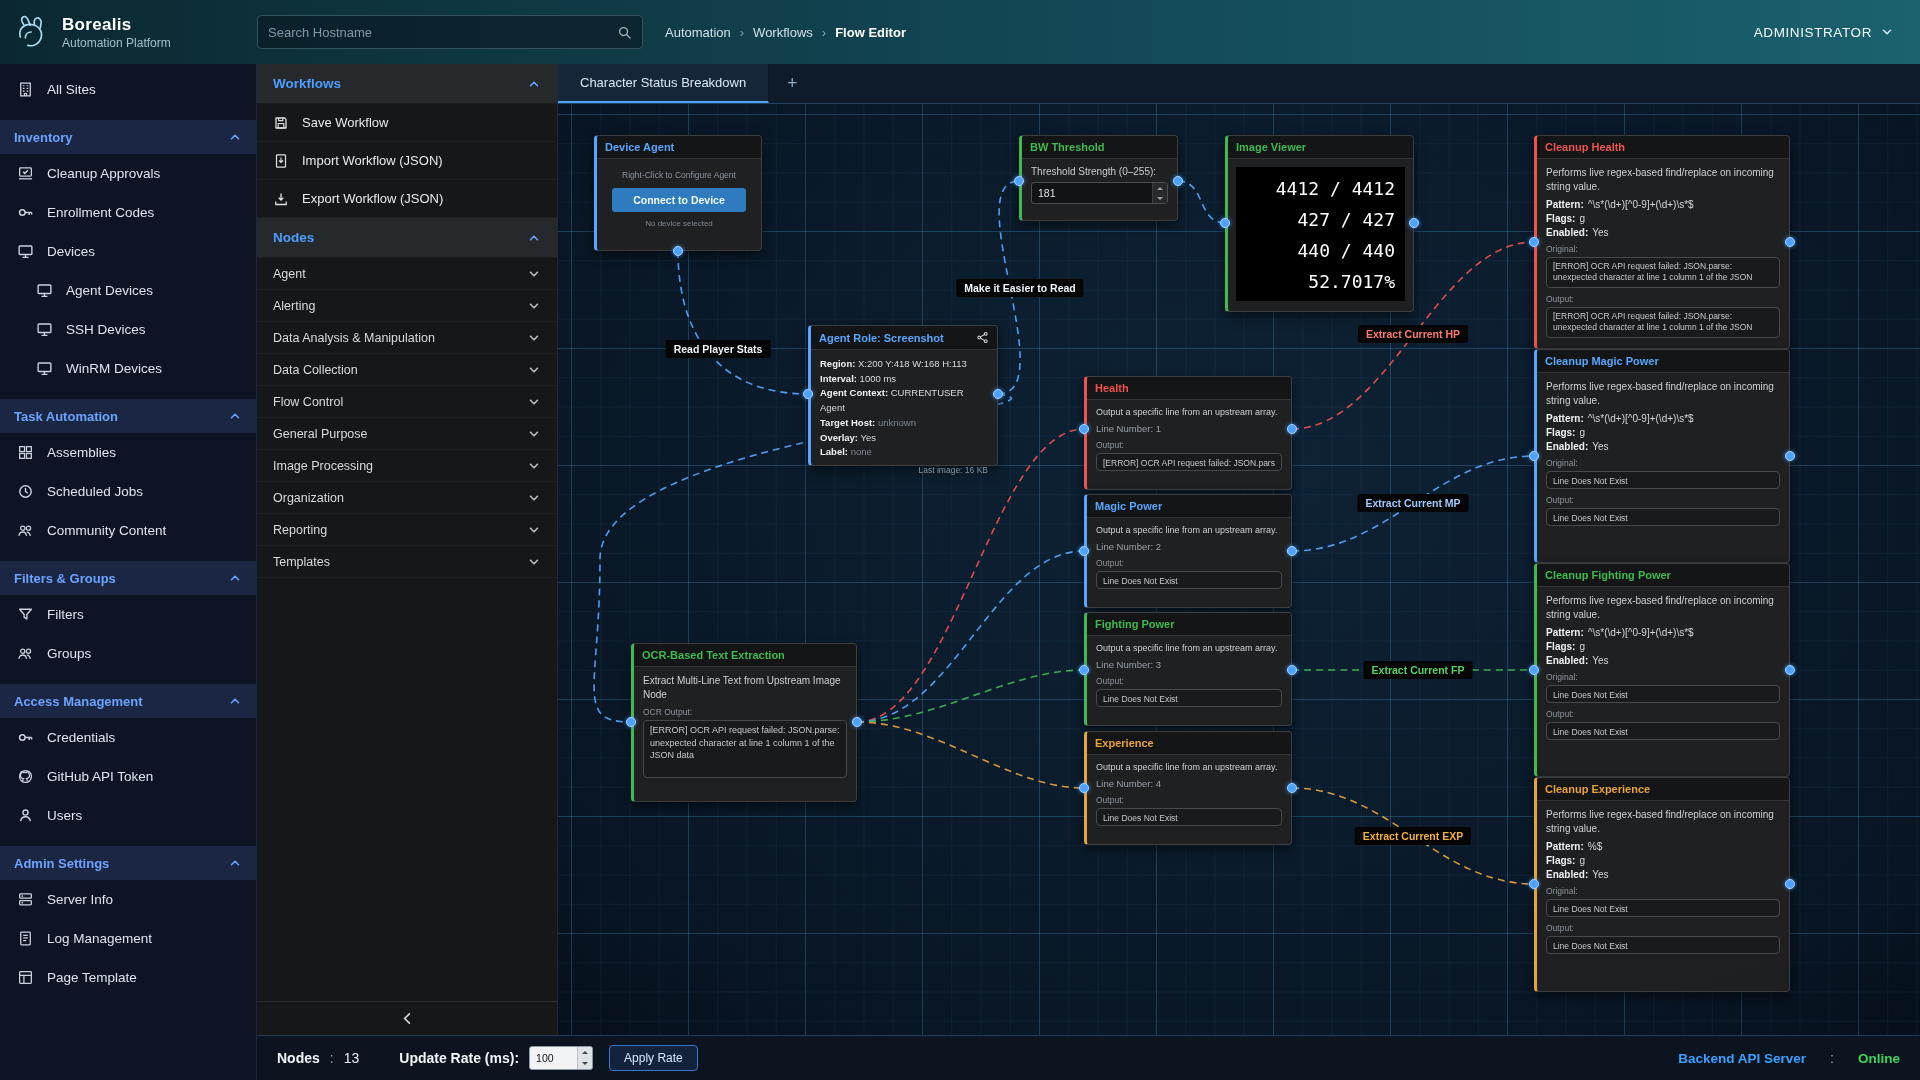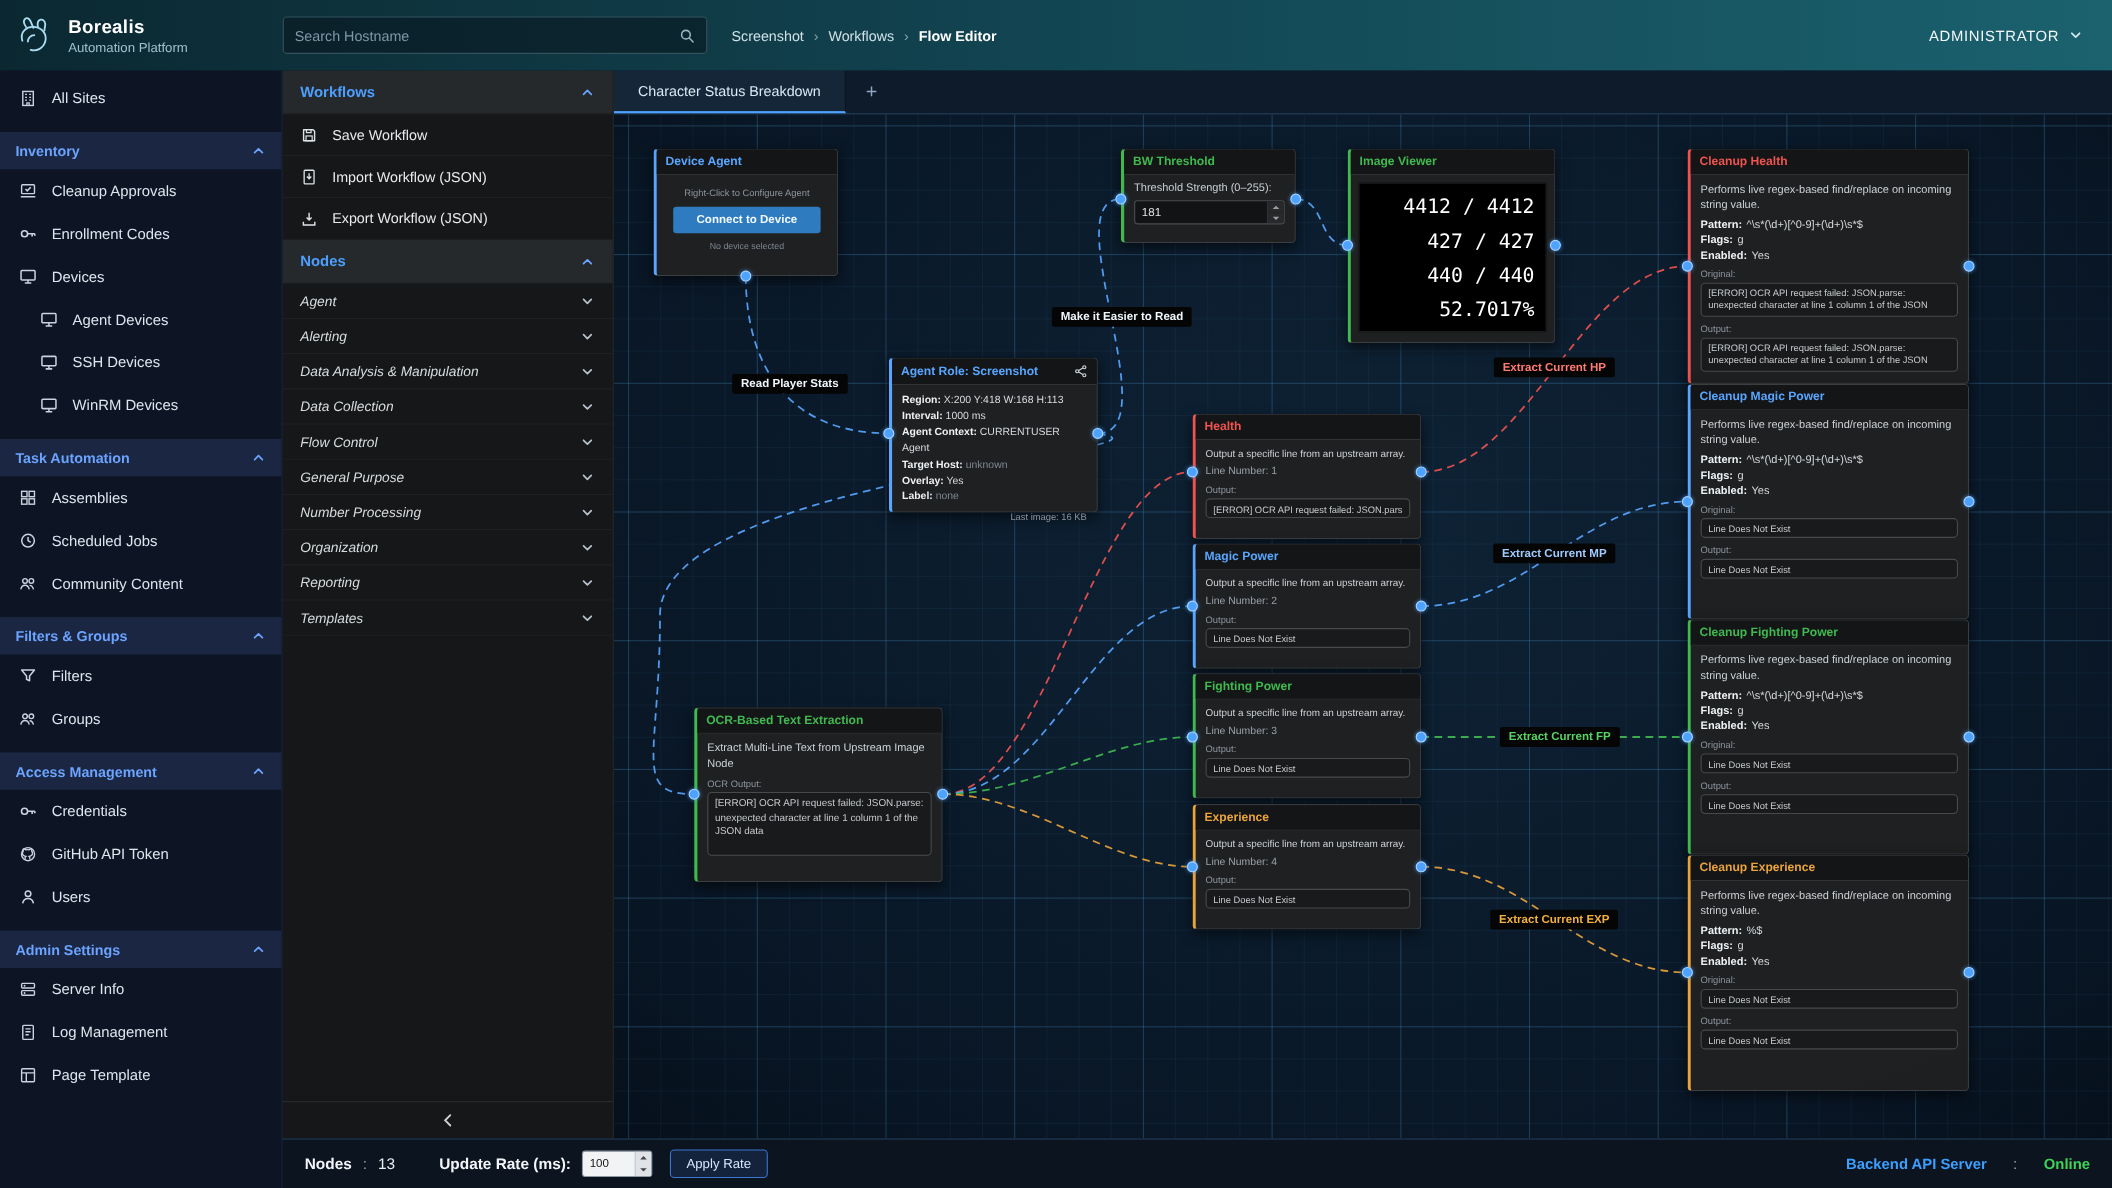--- a/index.html
+++ b/index.html
@@ -42,21 +42,21 @@
 
   
   .wfpanel { position:absolute; left:257px; top:64px; width:301px; bottom:45px; background:#151718;
     border-right:1px solid #25282b; z-index:15; }
   .wf-header { height:40px; background:#26292c; color:#4d9fff; font-weight:bold; font-size:13.5px;
     display:flex; align-items:center; justify-content:space-between; padding:0 16px; border-bottom:1px solid #1b1d1f; }
   .wf-item { height:38px; display:flex; align-items:center; gap:13px; padding:0 16px; font-size:13px;
     color:#e8eaec; border-bottom:1px solid rgba(255,255,255,.04); }
   .wf-item .sicon { width:16px; height:16px; color:#dfe3e7; }
   .wf-cat { height:32px; display:flex; align-items:center; justify-content:space-between; padding:0 16px;
-    font-size:12.5px; color:#d8dcdf; border-bottom:1px solid rgba(255,255,255,.04);font-style:italic; }
+    font-size:12.5px; color:#d8dcdf; border-bottom:1px solid rgba(255,255,255,.04); }
   .wf-collapse { position:absolute; bottom:0; left:0; right:0; height:34px; border-top:1px solid #2a2d30;
     display:flex; align-items:center; justify-content:center; color:#cfd4da; }
   .wf-collapse .chev { color:#cfd4da; width:15px; height:15px; }
 
   
   .tabbar { position:absolute; left:558px; top:64px; right:0; height:40px; background:#0d1b2a;
     border-bottom:1px solid #24405c; display:flex; align-items:stretch; z-index:14; }
   .tab { display:flex; align-items:center; padding:0 22px; font-size:13px; color:#dbe9f7;
     background:#142638; border-right:1px solid #0a1622; border-bottom:2px solid #4da3ff; }
   .tab-add { width:46px; display:flex; align-items:center; justify-content:center; color:#8fa6bd; font-size:18px; }
@@ -256,21 +256,21 @@
       <div class="brand-sub">Automation Platform</div>
     </div>
   </div>
   <div class="search">
     <input placeholder="Search Hostname" style="">
     <svg>
         <use href="#i-search"></use>
       </svg>
   </div>
   <div class="breadcrumb">
-    <span>Screenshot</span>
+    <span>Automation</span>
     <span class="sep">›</span>
     <span>Workflows</span>
     <span class="sep">›</span>
     <span class="cur">Flow Editor</span>
   </div>
   <div class="usermenu">
     <span>ADMINISTRATOR</span>
     <svg>
         <use href="#i-chev"></use>
       </svg>
@@ -497,21 +497,21 @@
         <use href="#i-chev"></use>
       </svg>
   </div>
   <div class="wf-cat">
     <span>General Purpose</span>
     <svg class="chev gray">
         <use href="#i-chev"></use>
       </svg>
   </div>
   <div class="wf-cat">
-    <span>Number Processing</span>
+    <span>Image Processing</span>
     <svg class="chev gray">
         <use href="#i-chev"></use>
       </svg>
   </div>
   <div class="wf-cat">
     <span>Organization</span>
     <svg class="chev gray">
         <use href="#i-chev"></use>
       </svg>
   </div>

